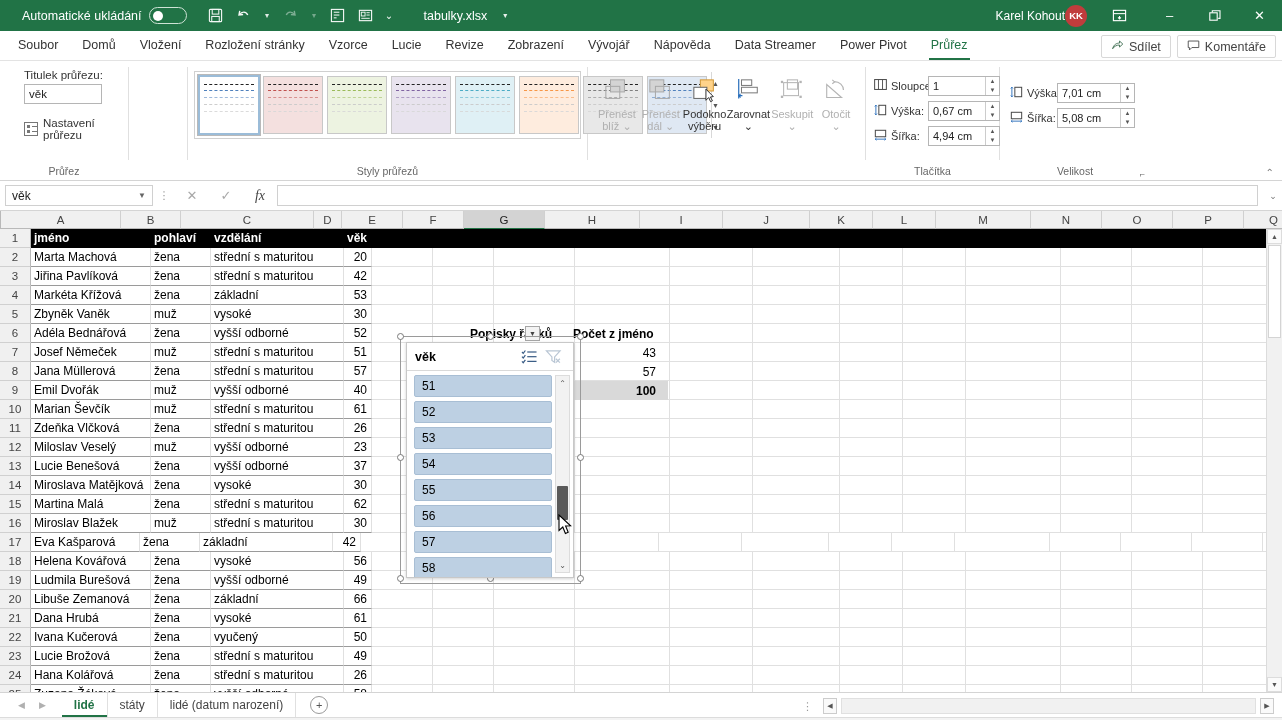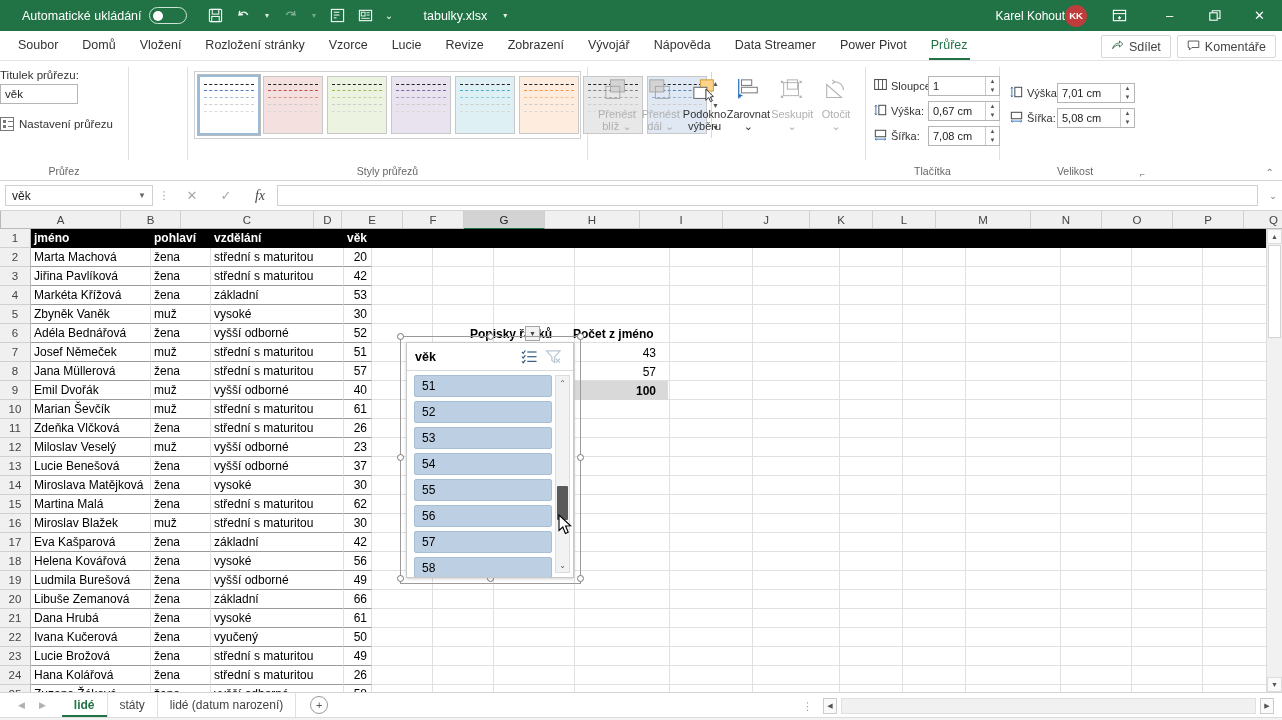--- a/index.html
+++ b/index.html
@@ -405,21 +405,21 @@
           </svg>
       </span>
       <span>Komentáře</span>
     </div>
   </div>
 </div>
 
 <div class="ribbon">
 
   <div class="rgroup" style="width:128px">
-    <div class="rgroup-body" style="flex-direction:column;padding-left:0">
+    <div class="rgroup-body" style="flex-direction:column;padding-left:24px">
       <div class="cap-label">Titulek průřezu:</div>
       <div class="cap-input">věk</div>
       <div class="cap-settings">
         <span class="mini-icon"></span>
         <span>Nastavení průřezu</span>
       </div>
     </div>
     <div class="rgroup-label">Průřez</div>
   </div>
   <div class="rsep"></div>
@@ -618,21 +618,21 @@
         <span class="lbl" style="display:flex;align-items:center;gap:4px">
           <span>
             <svg width="13" height="12" viewBox="0 0 14 13">
                 <rect x="1.4" y="1.4" width="11.2" height="7" fill="none" stroke="#4a4a4a" stroke-width="1.1"></rect>
                 <path d="M1.5 11 L12.5 11 M2.6 9.8 L1.2 11 L2.6 12.2 M11.4 9.8 L12.8 11 L11.4 12.2" stroke="#2a6fbb" stroke-width="1" fill="none"></path>
               </svg>
           </span>
           <span>Šířka:</span>
         </span>
         <span class="spin-wrap">
-          <span class="spin-val">7,08 cm</span>
+          <span class="spin-val">4,94 cm</span>
           <span class="spin-btns">
               <span>▲</span>
               <span>▼</span>
             </span>
         </span>
       </div>
     </div>
     <div class="rgroup-label">Tlačítka</div>
   </div>
   <div class="rsep"></div>
@@ -1045,21 +1045,21 @@
           <div class="gcell" style="width: 87px;"></div>
           <div class="gcell" style="width: 63px;"></div>
           <div class="gcell" style="width: 63px;"></div>
           <div class="gcell" style="width: 95px;"></div>
           <div class="gcell" style="width: 71px;"></div>
           <div class="gcell" style="width: 71px;"></div>
           <div class="gcell" style="width: 71px;"></div>
           <div class="gcell" style="width: 60px;"></div>
         </div>
         <div class="grow">
-          <div class="gcell bord-b" style="width: 120px;">Eva Kašparová</div>
+          <div class="gcell bord-b" style="width: 109px;">Eva Kašparová</div>
           <div class="gcell bord-b" style="width: 60px;">žena</div>
           <div class="gcell bord-b" style="width: 133px;">základní</div>
           <div class="gcell num bord-b" style="width: 28px;">42</div>
           <div class="gcell" style="width: 61px;"></div>
           <div class="gcell" style="width: 61px;"></div>
           <div class="gcell" style="width: 81px;"></div>
           <div class="gcell" style="width: 95px;"></div>
           <div class="gcell" style="width: 83px;"></div>
           <div class="gcell" style="width: 87px;"></div>
           <div class="gcell" style="width: 63px;"></div>

